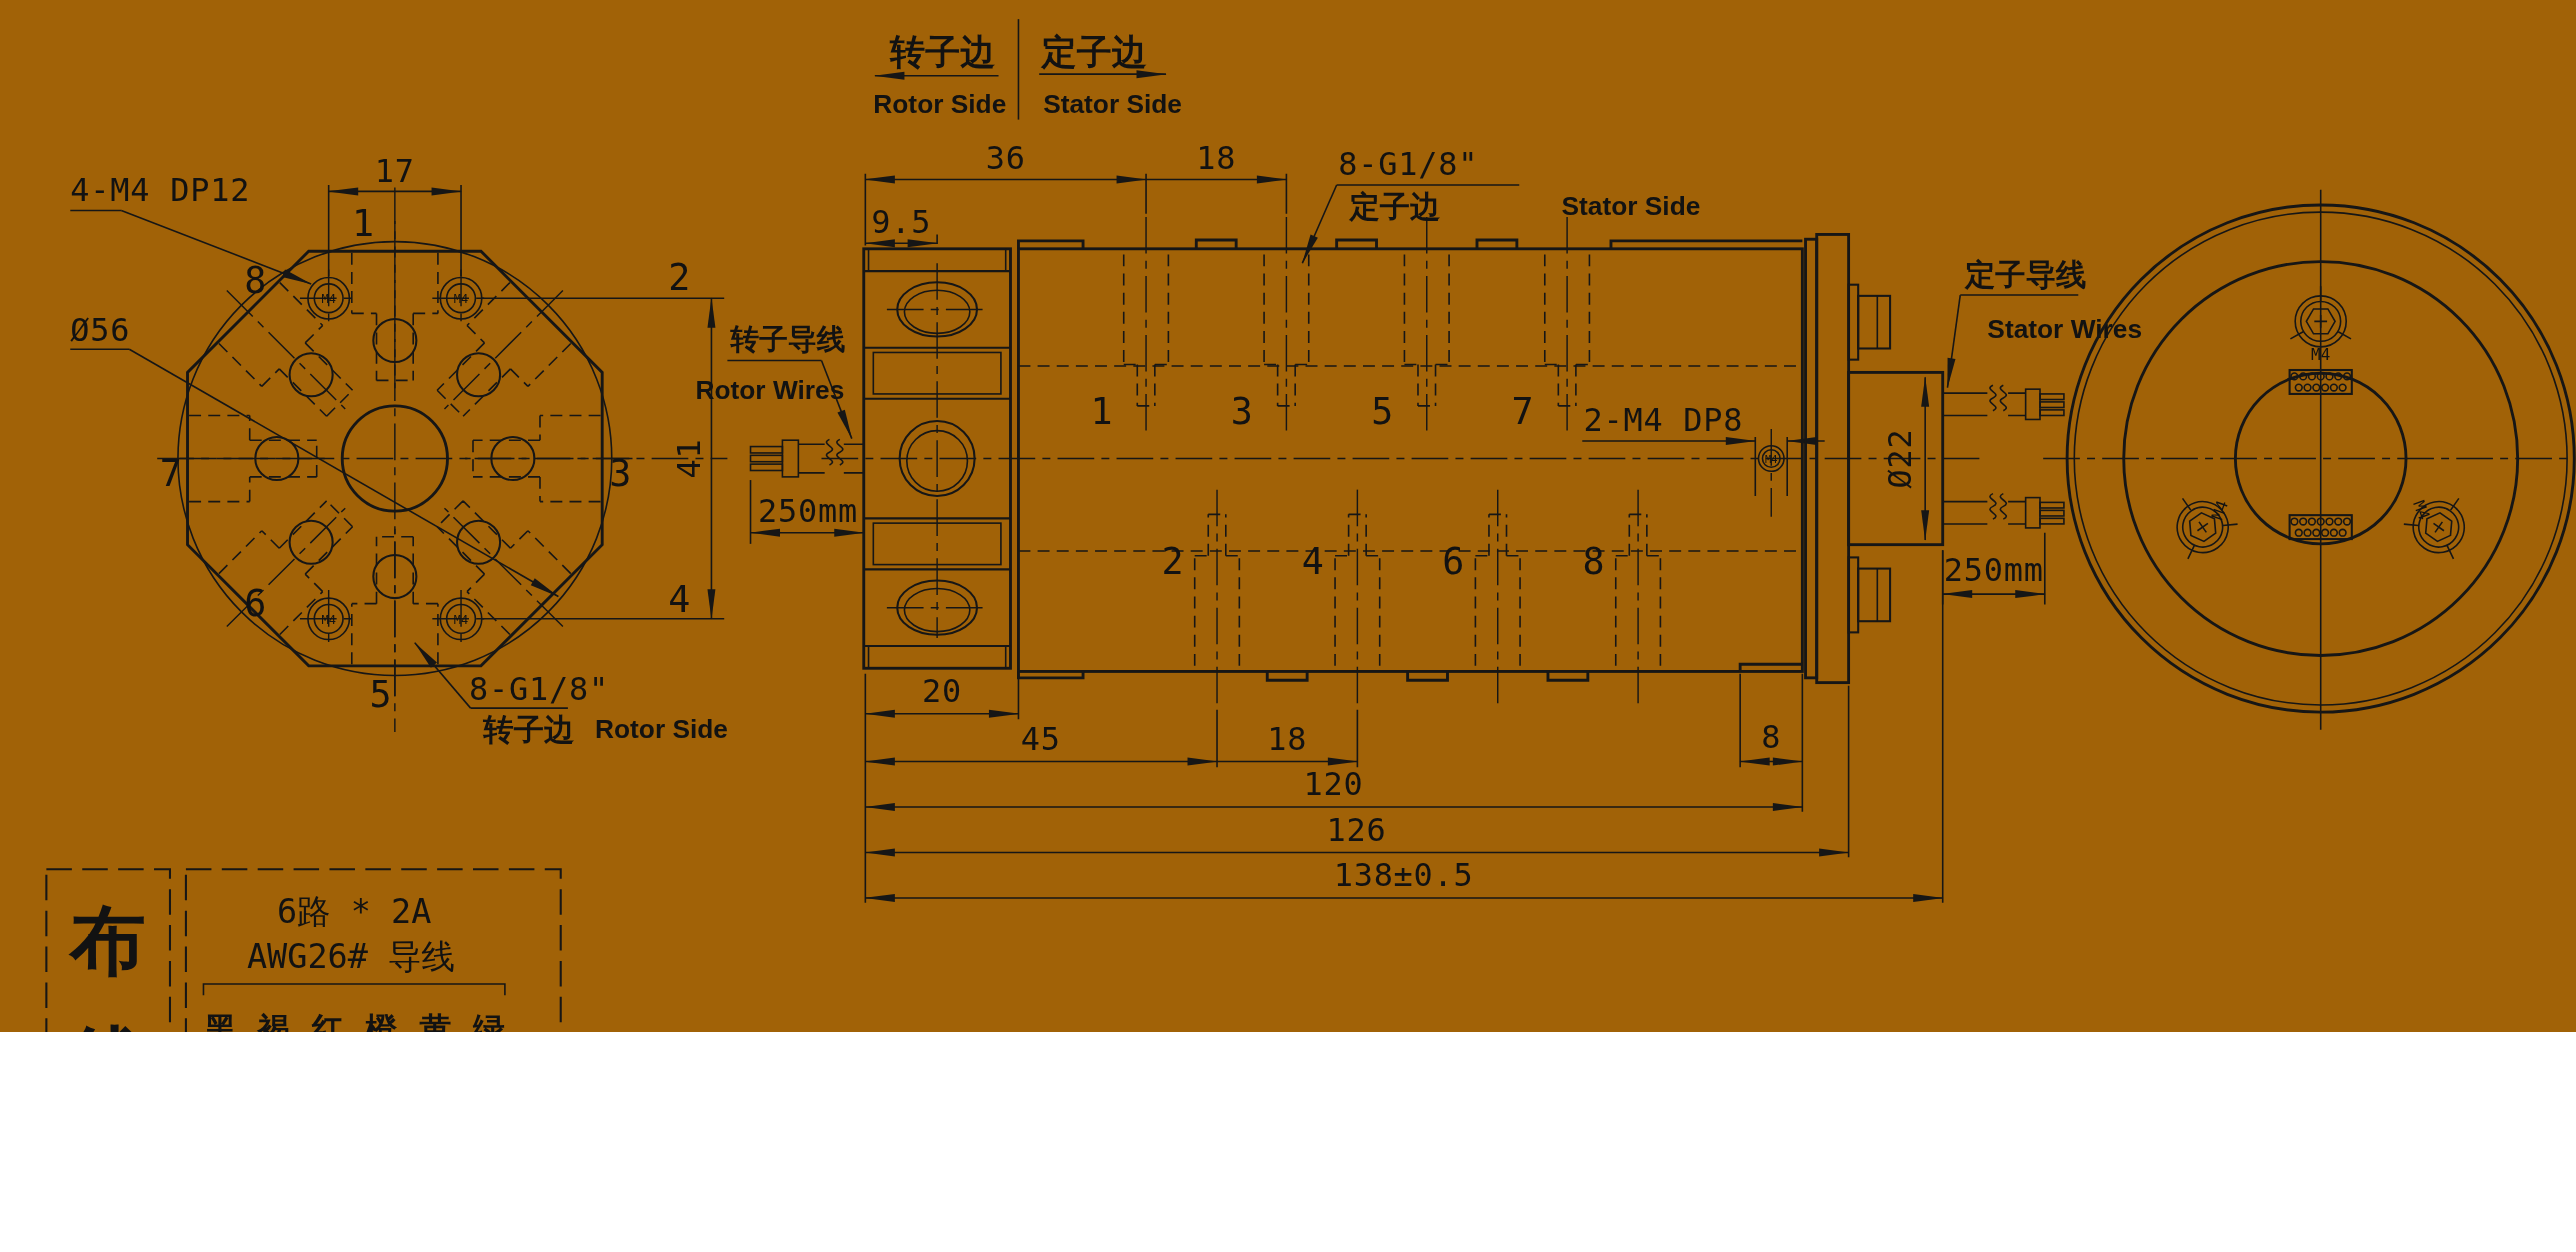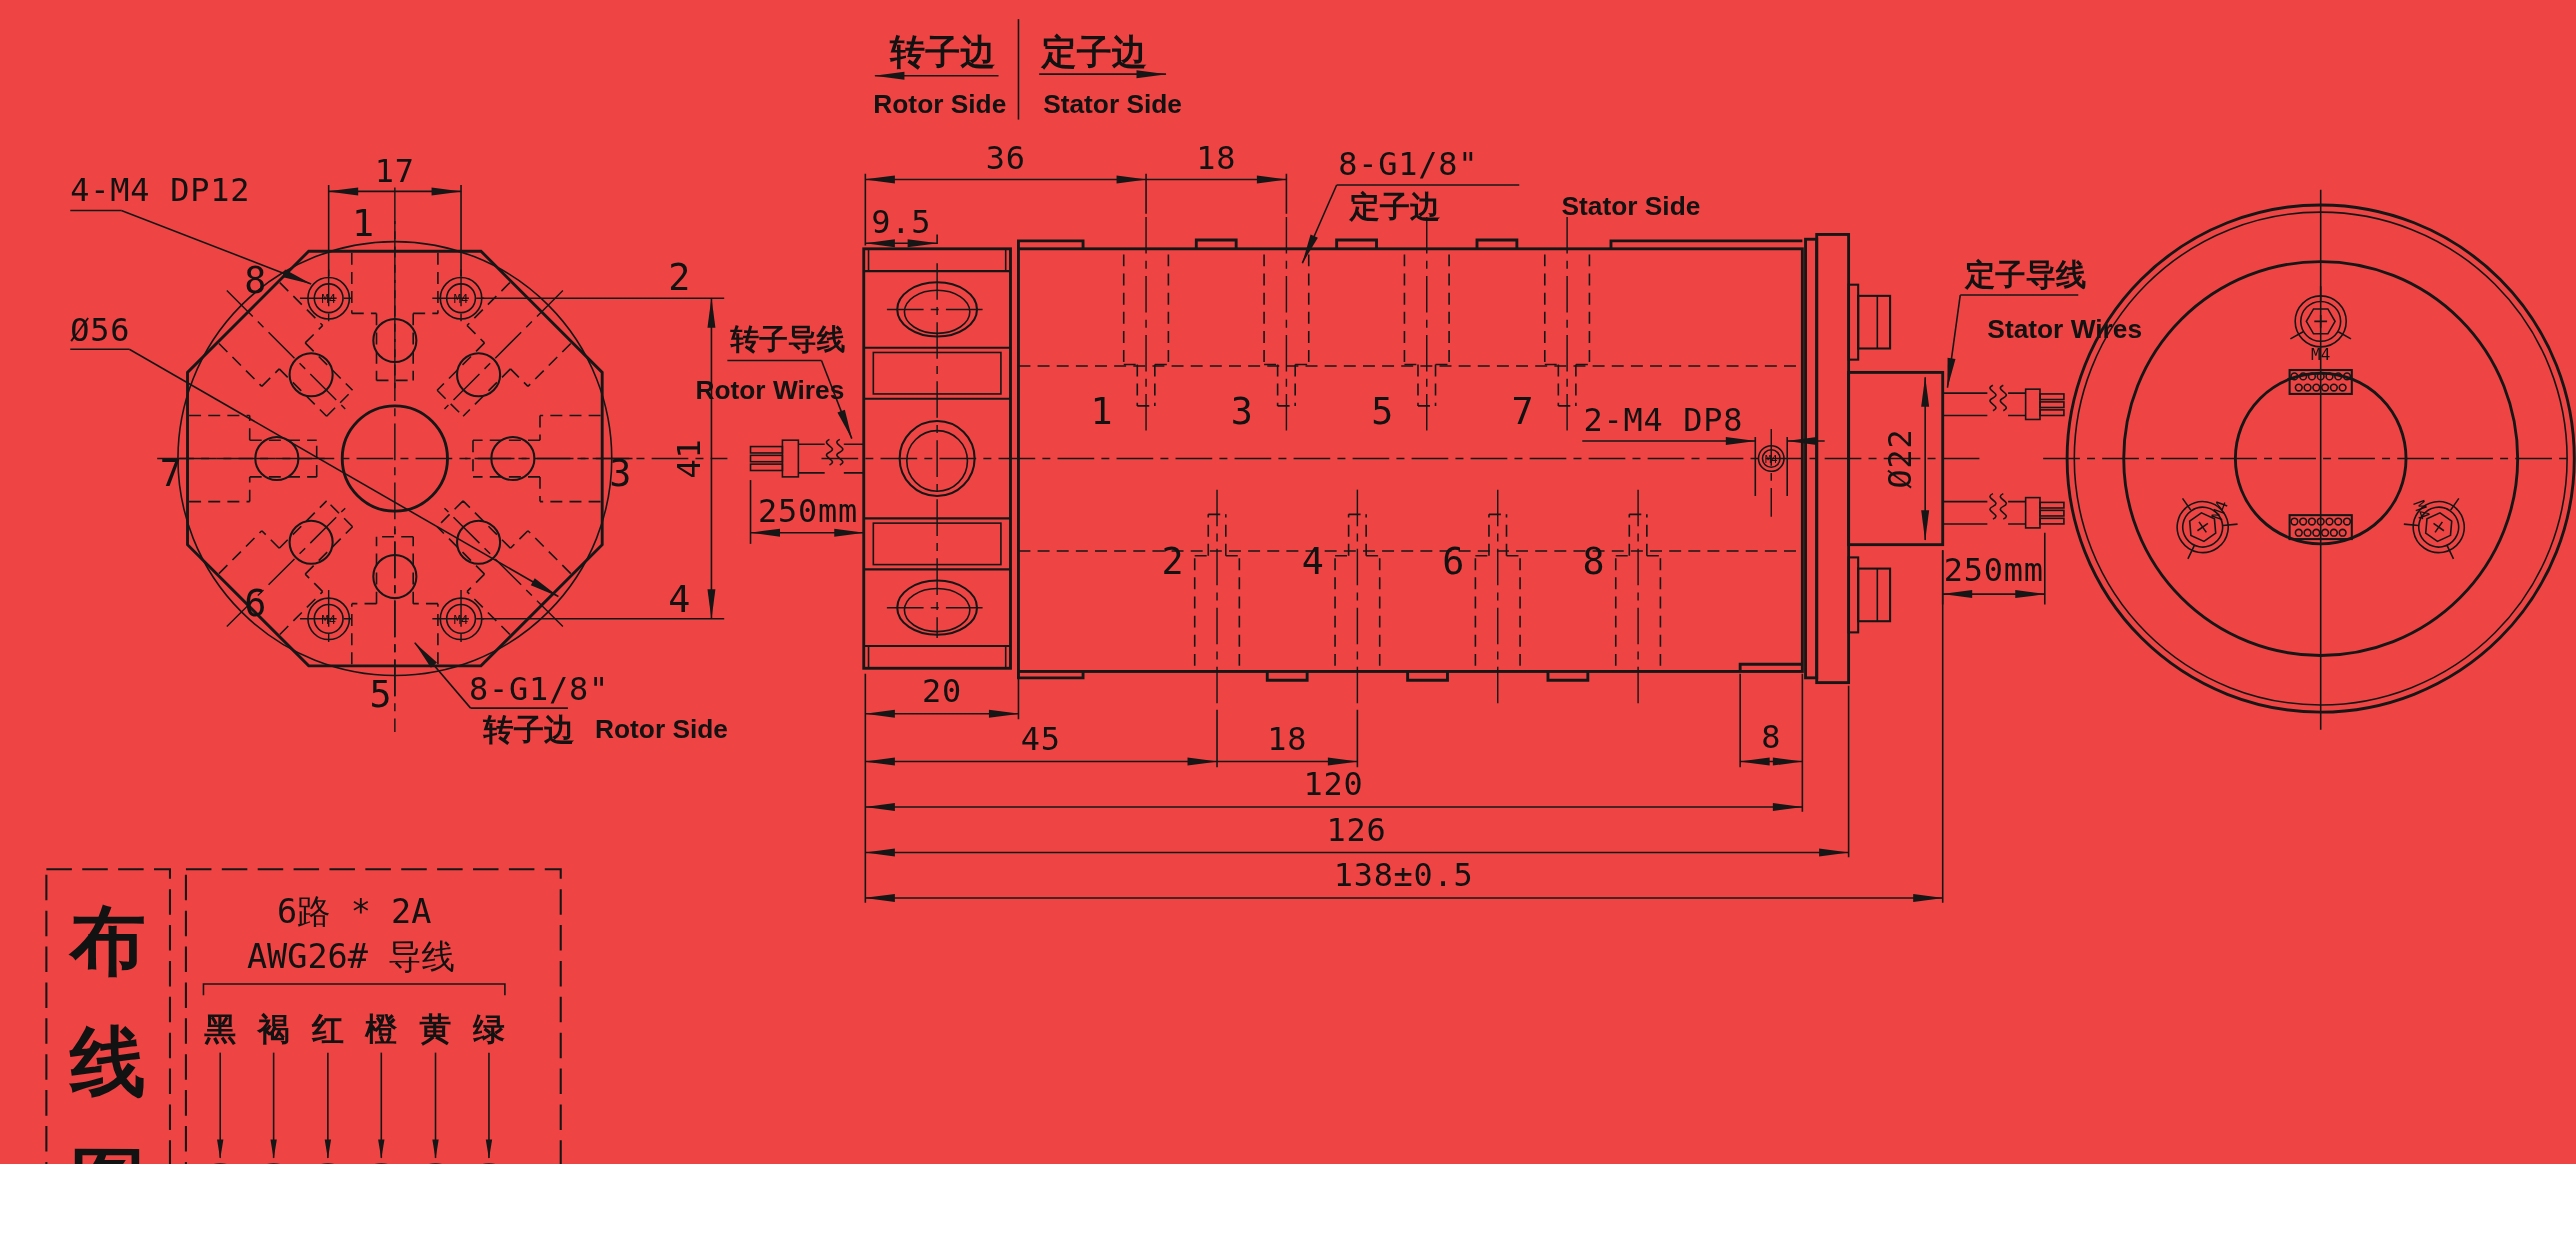--- a/index.html
+++ b/index.html
@@ -1,16 +1,16 @@
 <!DOCTYPE html>
 <html style="font-size:12.8px"><head>
 <meta charset="utf-8">
 <style>
   html,body{margin:0;padding:0;background:#ffffff;}
-  .stage{width:2576px;height:1164px;position:relative;background:#ef4444;}
+  .stage{width:2576px;height:1032px;position:relative;background:#a16207;}
   svg{display:block;}
   .ln{stroke:#161616;stroke-width:2;fill:none;stroke-linecap:butt;}
   .lk{stroke-width:3.6;}
   .md{stroke-width:2.6;}
   .dsh{stroke-dasharray:15 9;}
   .cdl{stroke-dasharray:46 9 10 9;stroke-width:1.8;}
   .box{stroke-dasharray:32 13;stroke-width:2.6;}
   text{fill:#121212;font-family:"DejaVu Sans Mono","DejaVu Sans",monospace;}
   .dim{font-size:40px;letter-spacing:1px;}
   .num{font-size:46px;}

